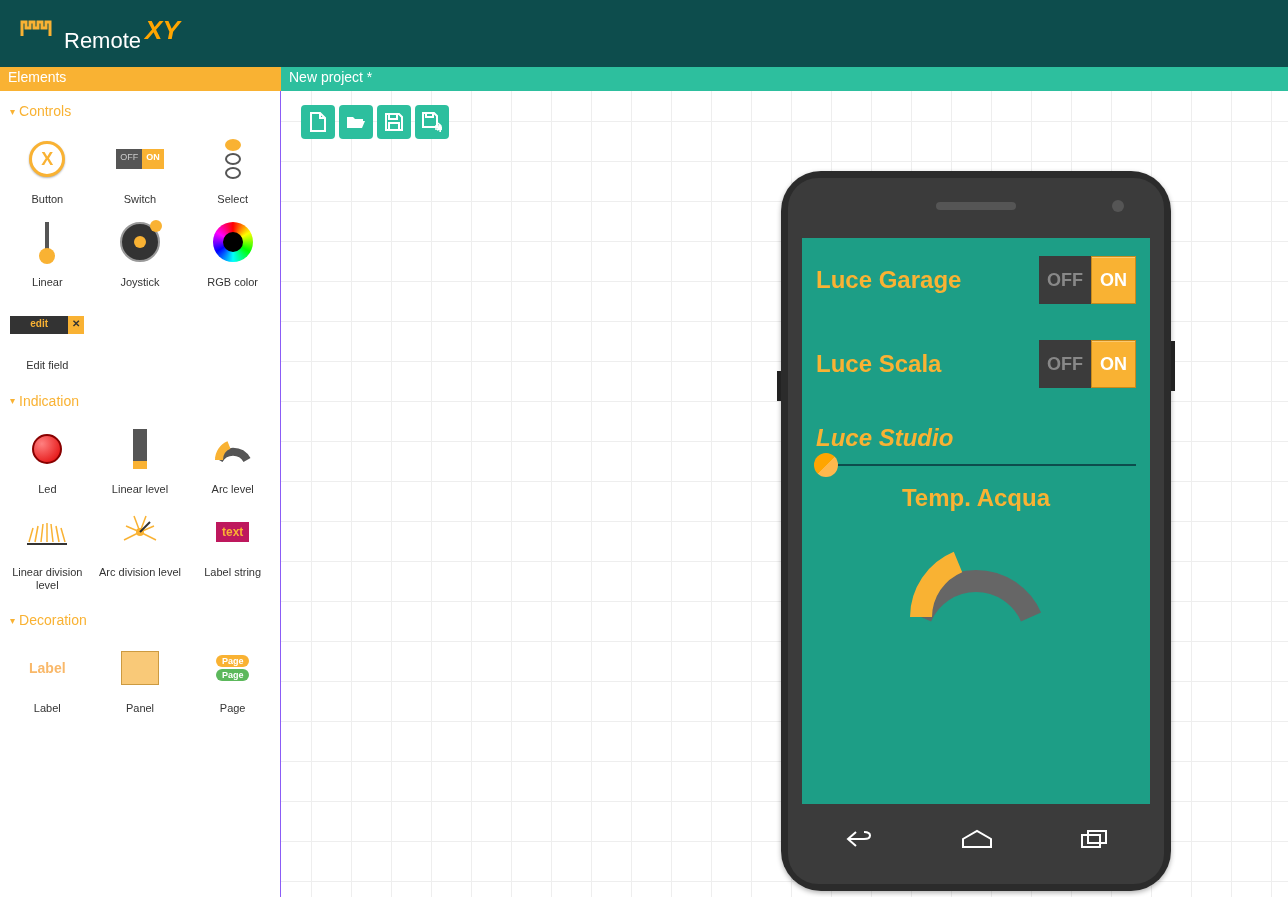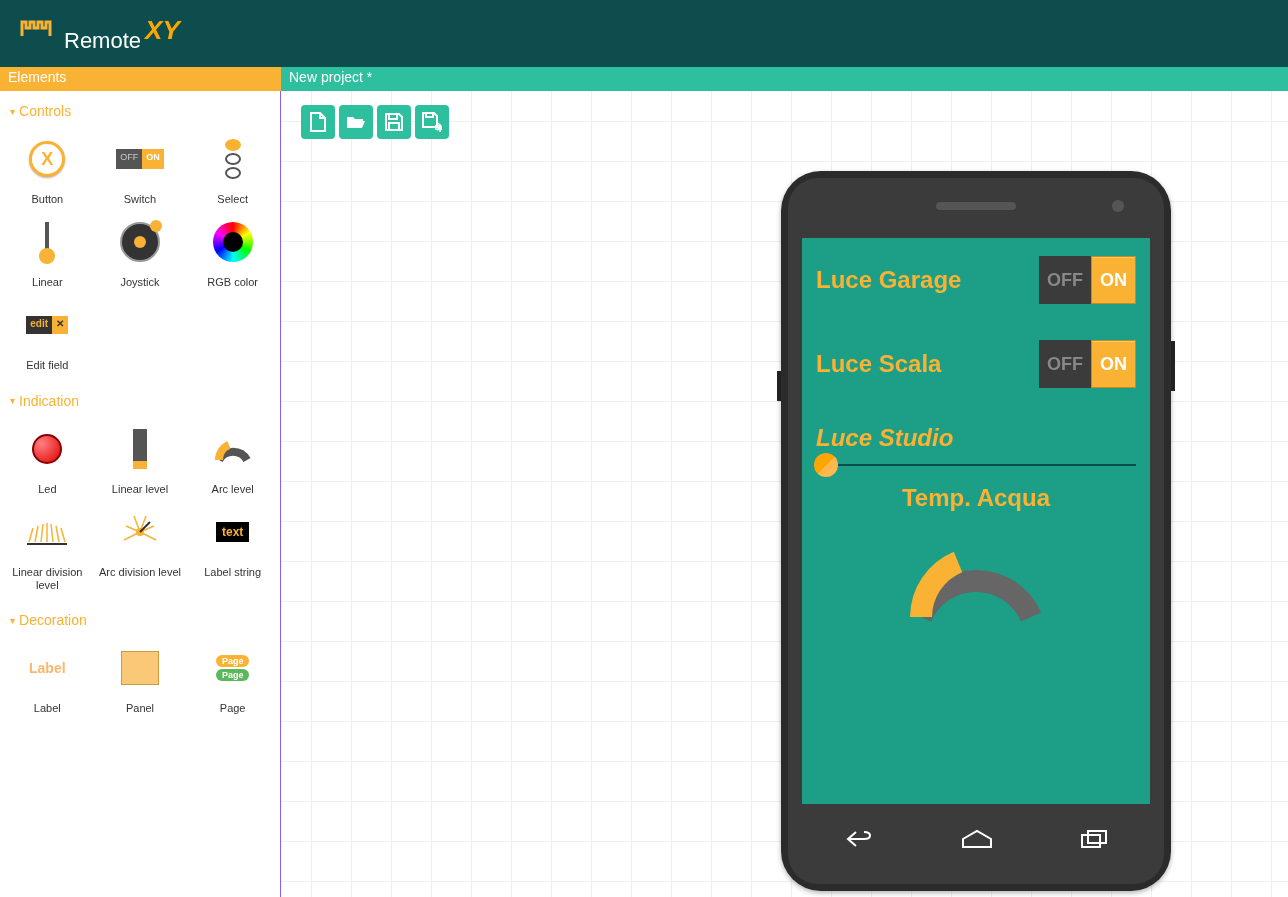--- a/index.html
+++ b/index.html
@@ -63,25 +63,25 @@
 .ic-select div { width: 16px; height: 12px; border: 2px solid #555; border-radius: 50%; }
 .ic-select div.active { background: #f9b233; border-color: #f9b233; }
 .ic-slider { position: relative; width: 4px; height: 40px; background: #555; }
 .ic-slider::after { content: ""; position: absolute; bottom: -2px; left: -6px; width: 16px; height: 16px; background: #f9b233; border-radius: 50%; }
 .ic-joystick { width: 40px; height: 40px; background: #333; border-radius: 50%; border: 2px solid #999; position: relative; }
 .ic-joystick::after { content: ""; position: absolute; top: 12px; left: 12px; width: 12px; height: 12px; background: #f9b233; border-radius: 50%; }
 .ic-joystick::before { content:""; position:absolute; top:-4px; right:-4px; width:12px;height:12px;background:#f9b233;border-radius:50%;}
 .ic-rgb { width: 40px; height: 40px; border-radius: 50%; background: conic-gradient(red, yellow, lime, cyan, blue, magenta, red); position: relative; }
 .ic-rgb::after { content: ""; position: absolute; top: 10px; left: 10px; width: 20px; height: 20px; background: #000; border-radius: 50%; }
 .ic-edit { display: flex; height: 18px; }
-.ic-edit .t { background: #333; color: #f9b233; font-size: 10px; padding: 2px 4px; font-weight: bold; }
+.ic-edit .t { background: #333; color: #f9b233; font-size: 10px; padding: 2px 20px; font-weight: bold; }
 .ic-edit .x { background: #f9b233; color: #333; font-size: 10px; padding: 2px 4px; font-weight: bold; }
 .ic-led { width: 30px; height: 30px; background: radial-gradient(circle at 30% 30%, #ff8080, #e00000); border-radius: 50%; border: 2px solid #800; }
 .ic-linlevel { width: 14px; height: 40px; background: linear-gradient(to top, #f9b233 20%, #555 20%); }
-.ic-text { background: #000000; color: #f9b233; padding: 3px 6px; font-weight: bold; font-size: 12px; }
+.ic-text { background: #be185d; color: #f9b233; padding: 3px 6px; font-weight: bold; font-size: 12px; }
 .ic-label { color: #f9b869; font-size: 14px; font-weight: bold; }
 .ic-panel { width: 38px; height: 34px; background: #f9c978; border: 1px solid #cc9a40; }
 .ic-page { display: flex; flex-direction: column; gap: 2px; align-items: center; }
 .ic-page div { padding: 1px 6px; border-radius: 8px; font-size: 9px; color: #fff; font-weight: bold; }
 .ic-page .p1 { background: #f9b233; }
 .ic-page .p2 { background: #5cb85c; }
 </style>
 </head>
 <body>
 

